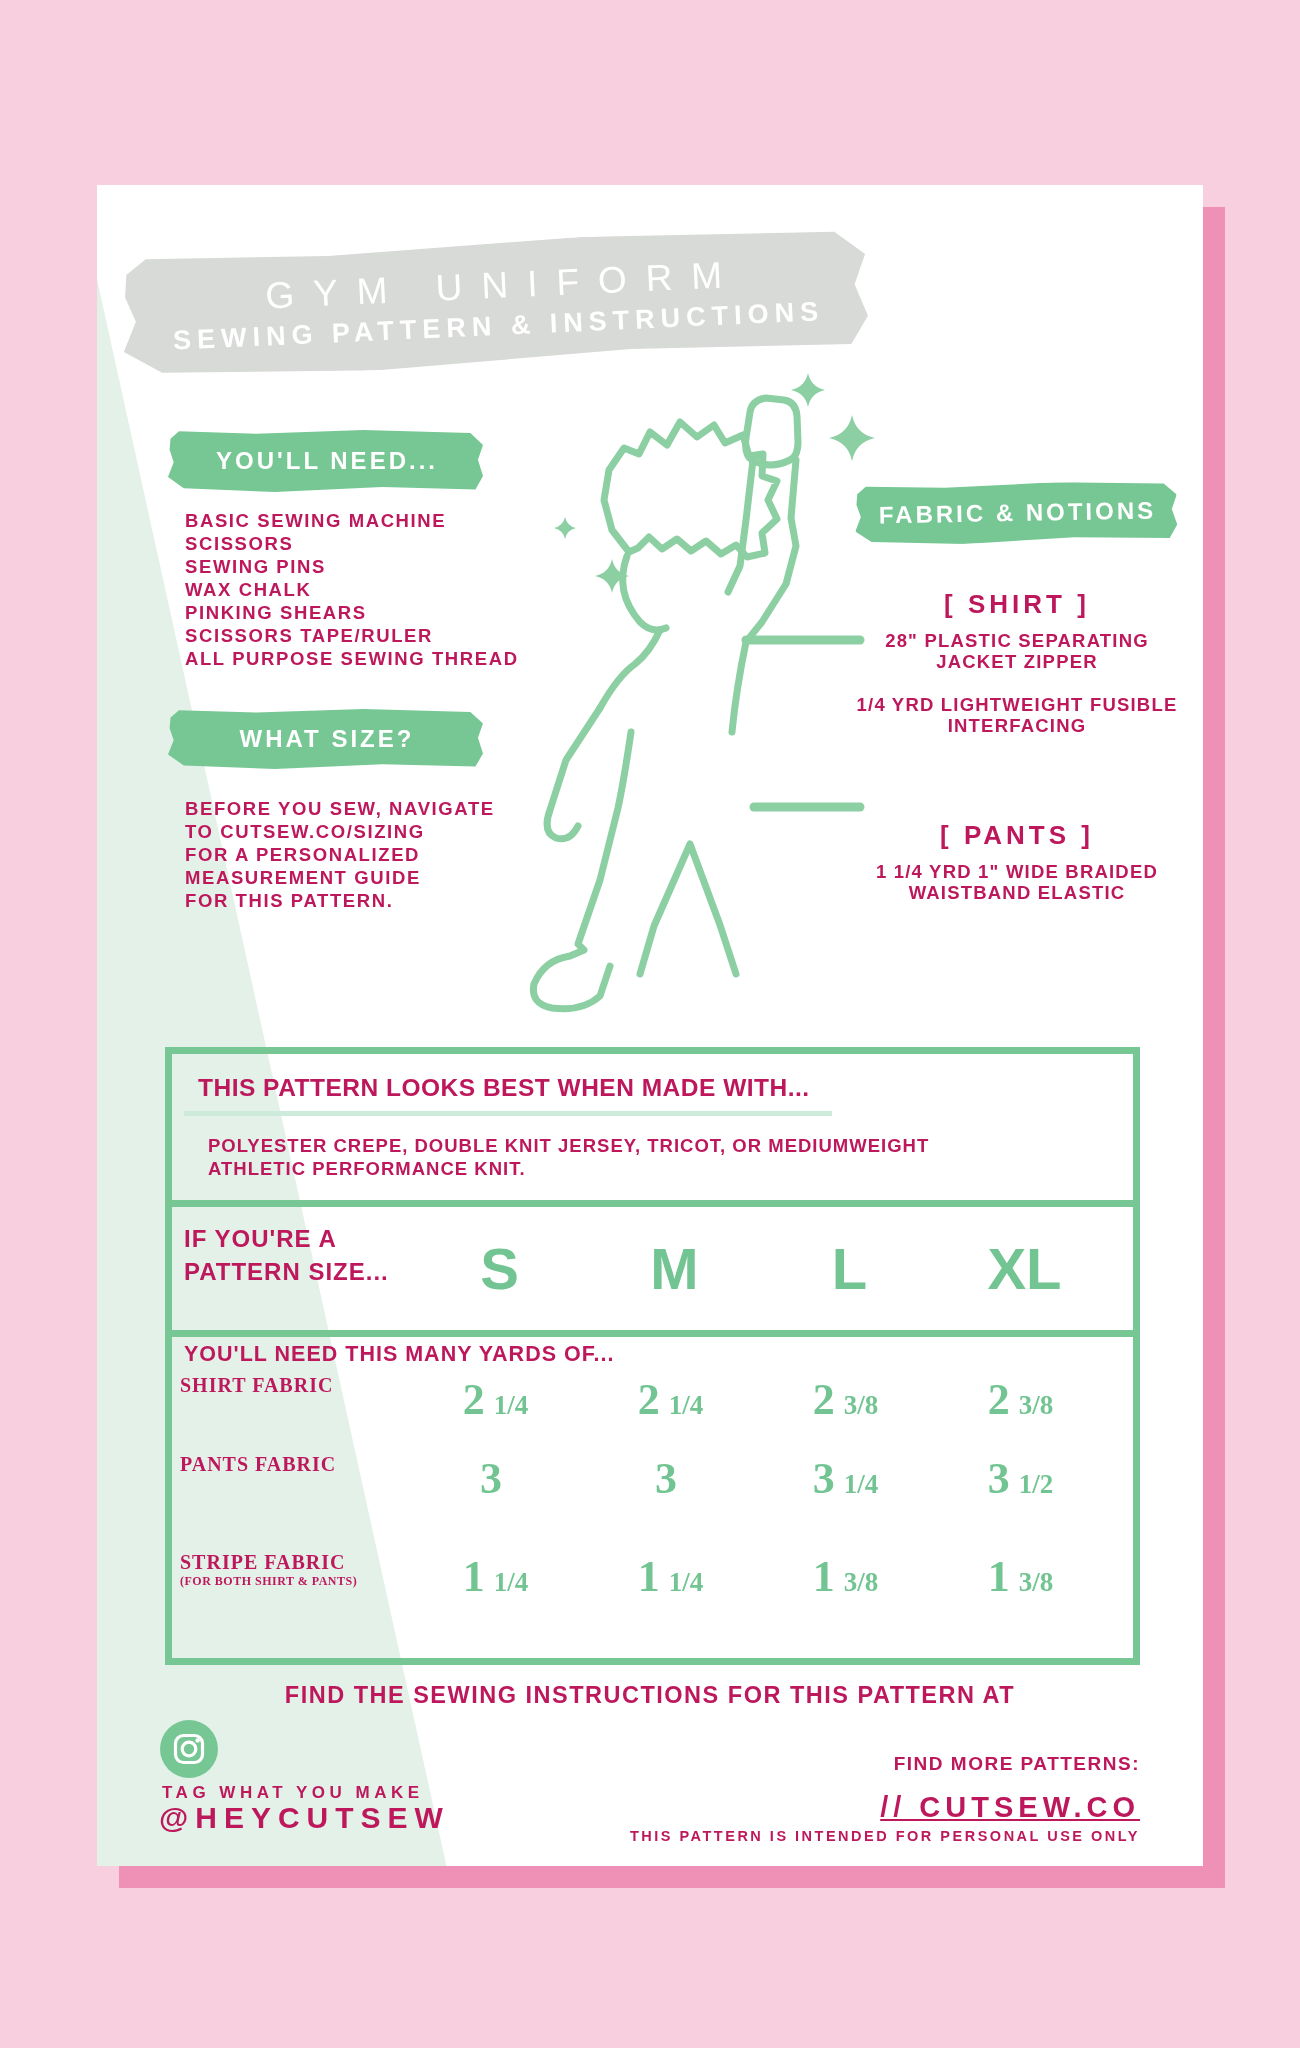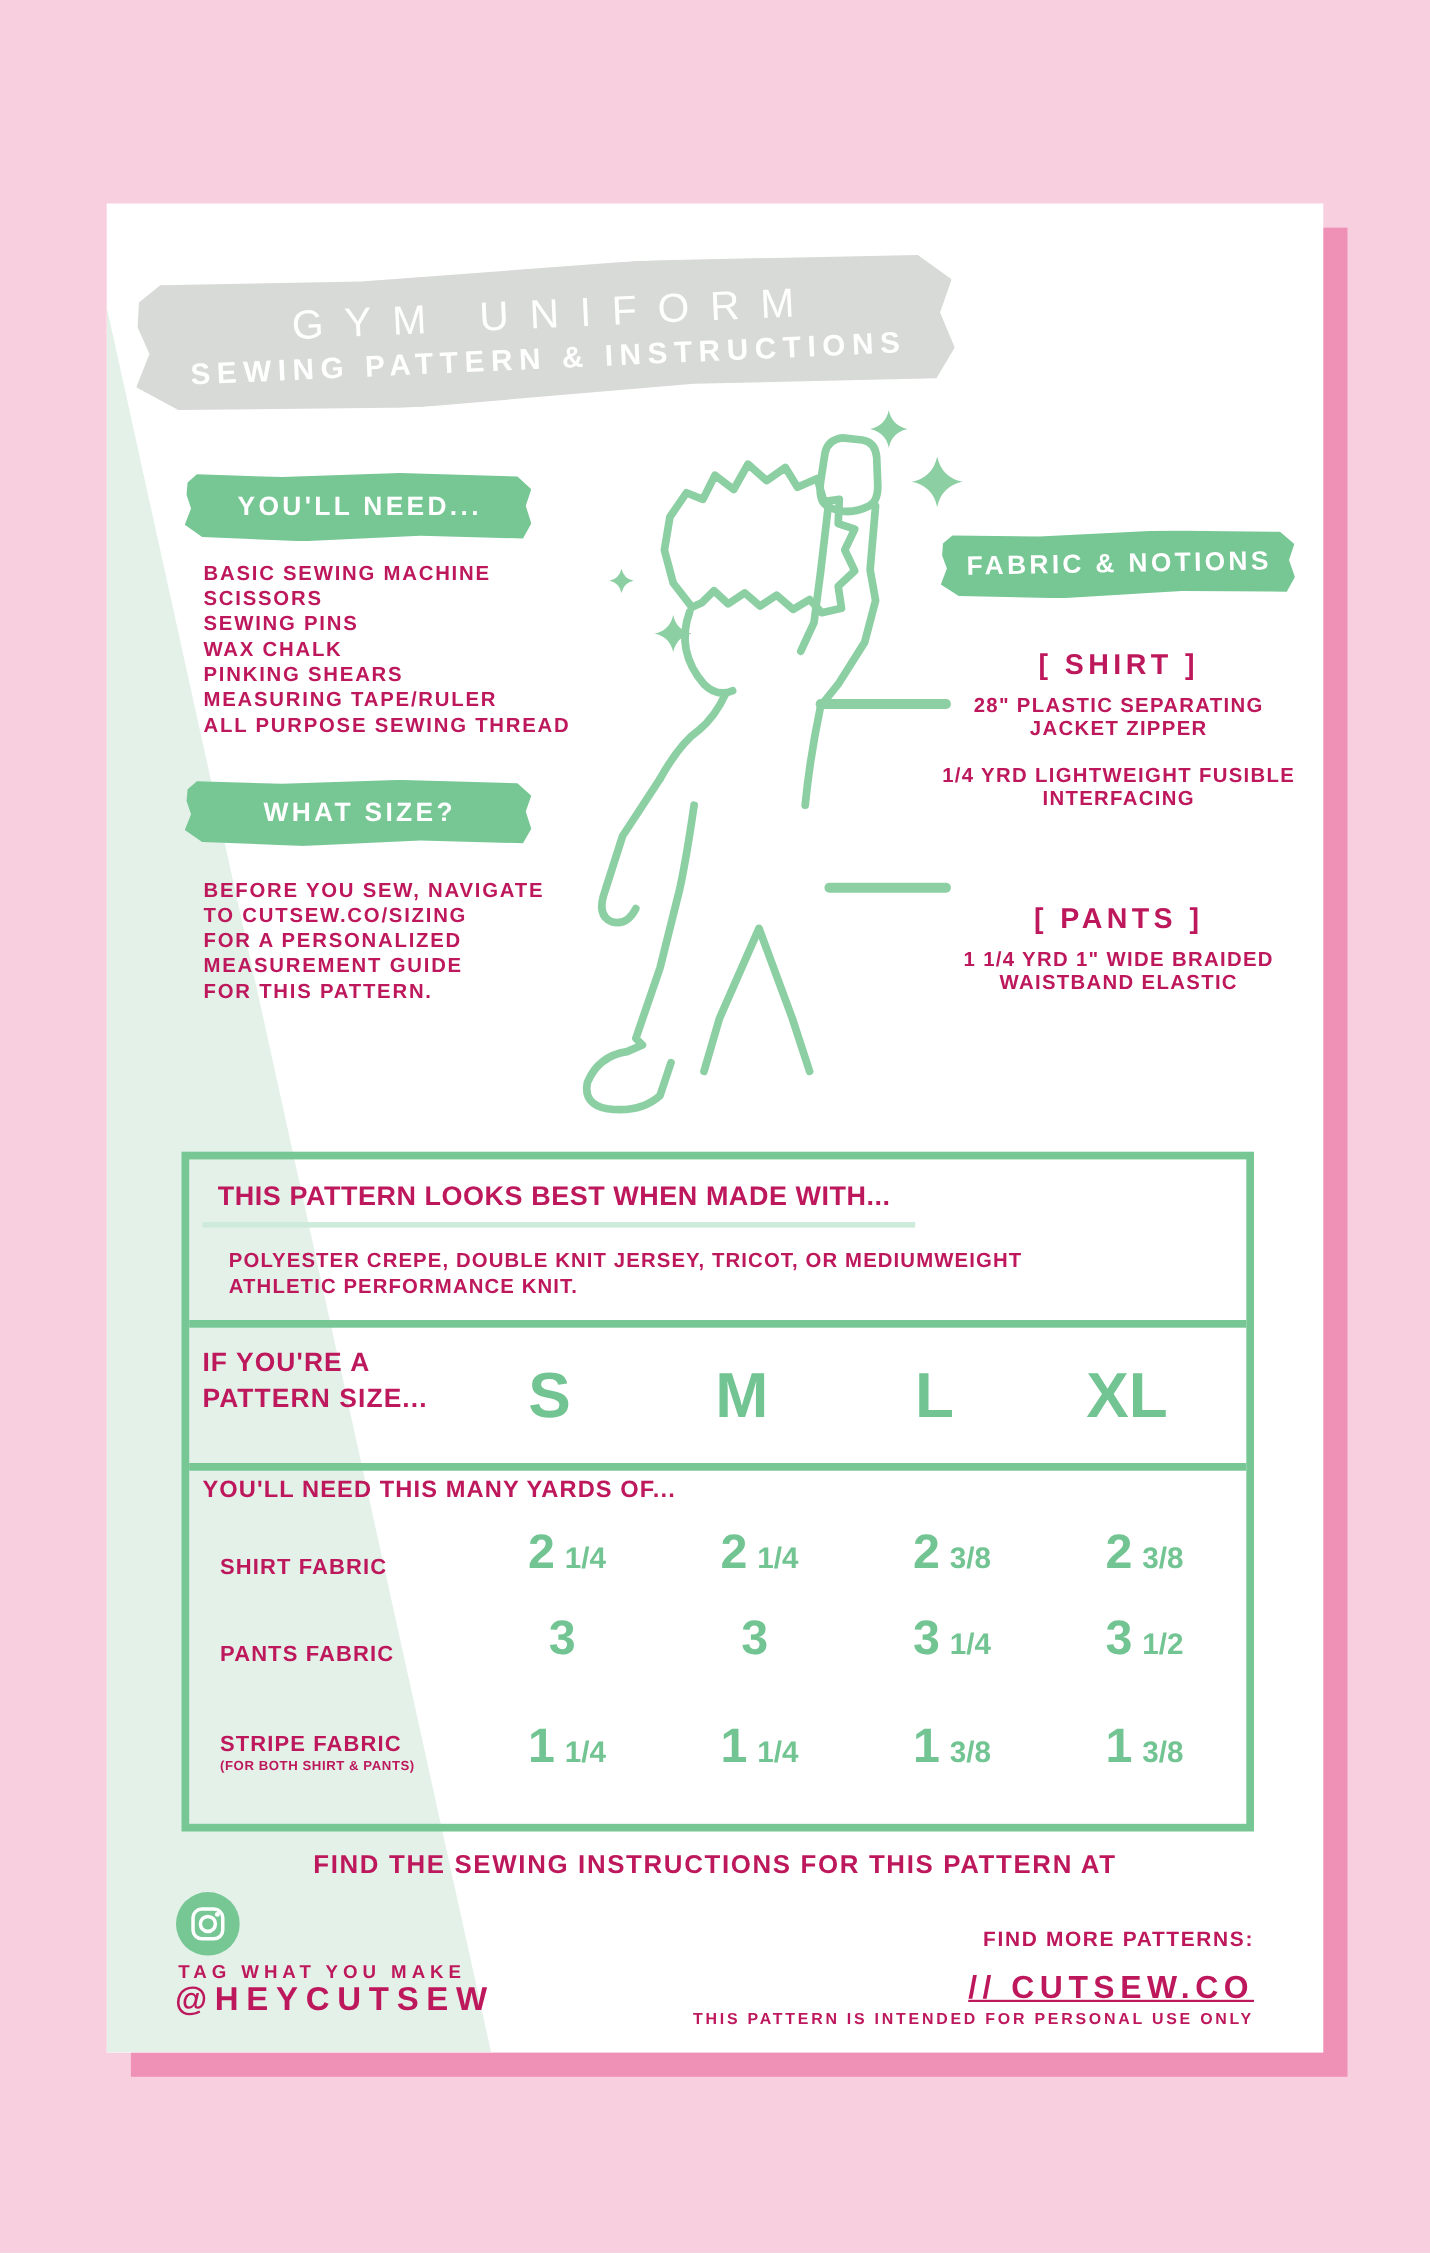--- a/index.html
+++ b/index.html
@@ -66,21 +66,21 @@
   .tbl-divider{position:absolute;left:0;right:0;height:7px;background:#77c795;}
   .divider-1{top:146px;}
   .divider-2{top:276px;}
   .size-label{position:absolute;left:12px;top:168px;font-size:24px;line-height:33px;letter-spacing:1px;}
   .sizes-grid{
     position:absolute;left:240px;top:153px;width:700px;height:123px;
     display:grid;grid-template-columns:repeat(4,1fr);align-items:center;justify-items:center;
   }
   .size-letter{font-size:58px;font-weight:bold;color:#72c492;}
   .yards-heading{position:absolute;left:12px;top:288px;font-size:21.5px;letter-spacing:1px;}
-  .fabric-row{position:absolute;left:28px;width:928px;height:62px;display:flex;align-items:flex-end;}
+  .fabric-row{position:absolute;left:8px;width:928px;height:62px;display:flex;align-items:flex-start;font-family:Liberation Serif, serif;}
   .row-shirt{top:320px;}
   .row-pants{top:399px;}
   .row-stripe{top:497px;}
   .fabric-label-wrap{width:228px;}
   .fabric-label{font-size:20px;letter-spacing:1px;line-height:22px;}
   .fabric-sublabel{font-size:12px;letter-spacing:0.5px;line-height:16px;}
   .values-grid{width:700px;display:grid;grid-template-columns:repeat(4,1fr);justify-items:center;}
   .value-cell{display:flex;align-items:baseline;color:#72c492;font-weight:bold;}
   .value-whole{font-size:44px;}
   .value-frac{font-size:27px;margin-left:9px;}
@@ -111,21 +111,21 @@
 
   <div class="tape tape-green tape-youll-need">
     <div class="tape-heading">YOU'LL NEED...</div>
   </div>
   <ul class="need-list green-text">
     <li>BASIC SEWING MACHINE</li>
     <li>SCISSORS</li>
     <li>SEWING PINS</li>
     <li>WAX CHALK</li>
     <li>PINKING SHEARS</li>
-    <li>MEASURING TAPE/RULER</li>
+    <li>SCISSORS TAPE/RULER</li>
     <li>ALL PURPOSE SEWING THREAD</li>
   </ul>
 
   <div class="tape tape-green tape-what-size">
     <div class="tape-heading">WHAT SIZE?</div>
   </div>
   <div class="size-lines green-text">
     <div>BEFORE YOU SEW, NAVIGATE</div>
     <div>TO CUTSEW.CO/SIZING</div>
     <div>FOR A PERSONALIZED</div>

